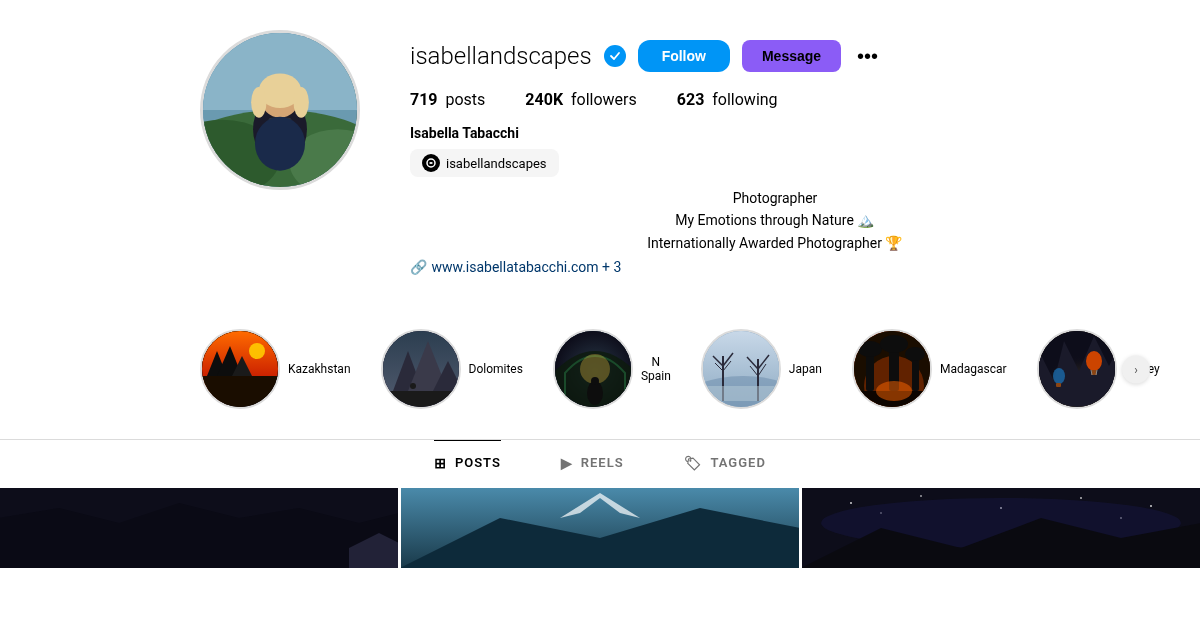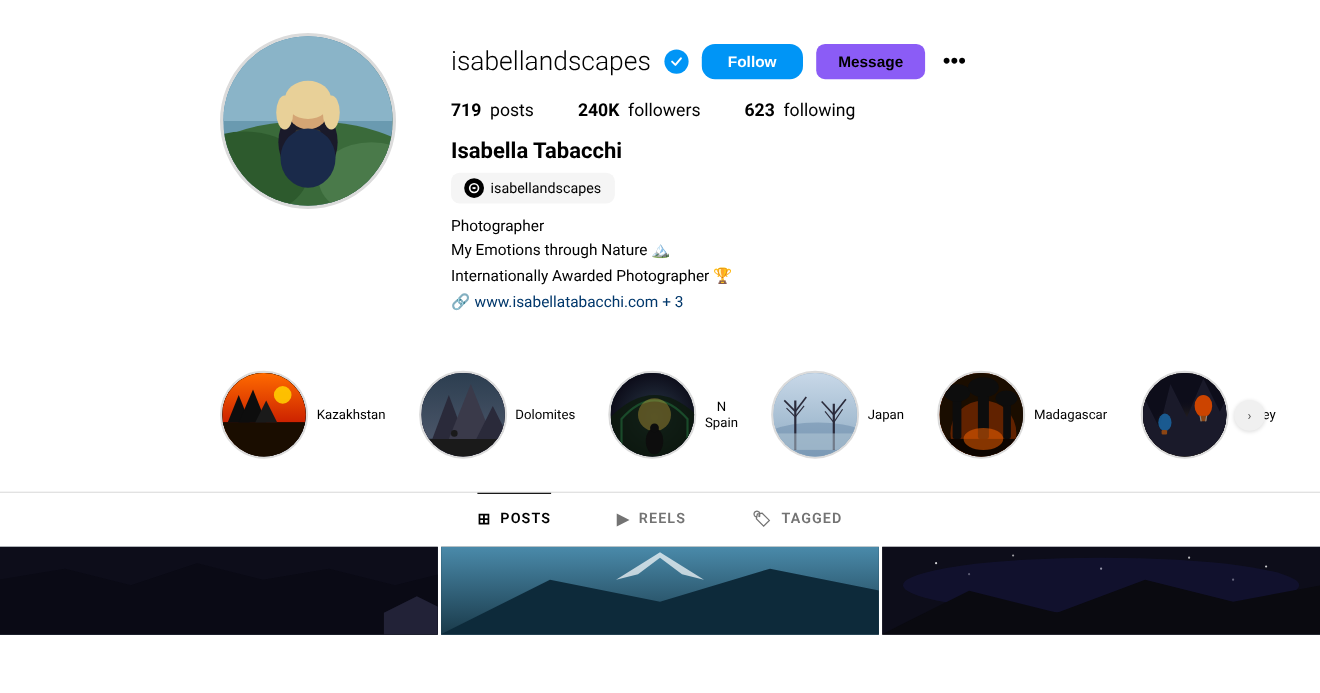--- a/index.html
+++ b/index.html
@@ -108,21 +108,21 @@
     .stat-item {
       font-size: 16px;
       color: #000;
     }
 
     .stat-item .stat-value {
       font-weight: 700;
     }
 
     .display-name {
-      font-size: 20px;
+      font-size: 14px;
       font-weight: 700;
       margin-bottom: 8px;
     }
 
     .threads-handle {
       display: inline-flex;
       align-items: center;
       gap: 6px;
       background: #f5f5f5;
       border-radius: 8px;
@@ -142,20 +142,21 @@
       align-items: center;
       justify-content: center;
       color: white;
       font-size: 10px;
     }
 
     .bio {
       font-size: 14px;
       line-height: 1.6;
       color: #000;
+      text-align: center;
     }
 
     .bio-link {
       color: #00376b;
       text-decoration: none;
       font-size: 14px;
     }
 
     .link-row {
       display: flex;

